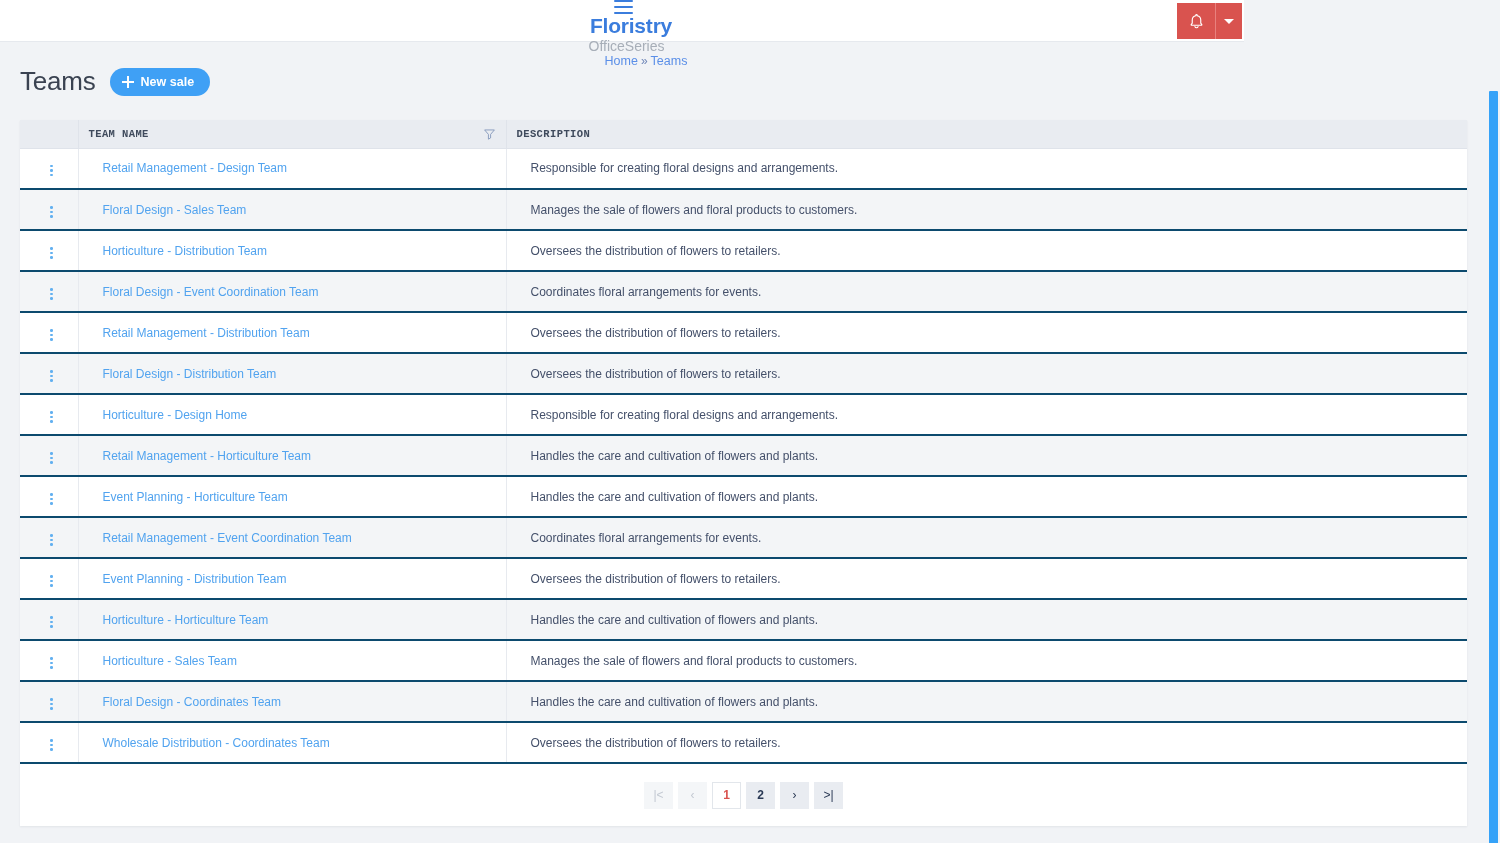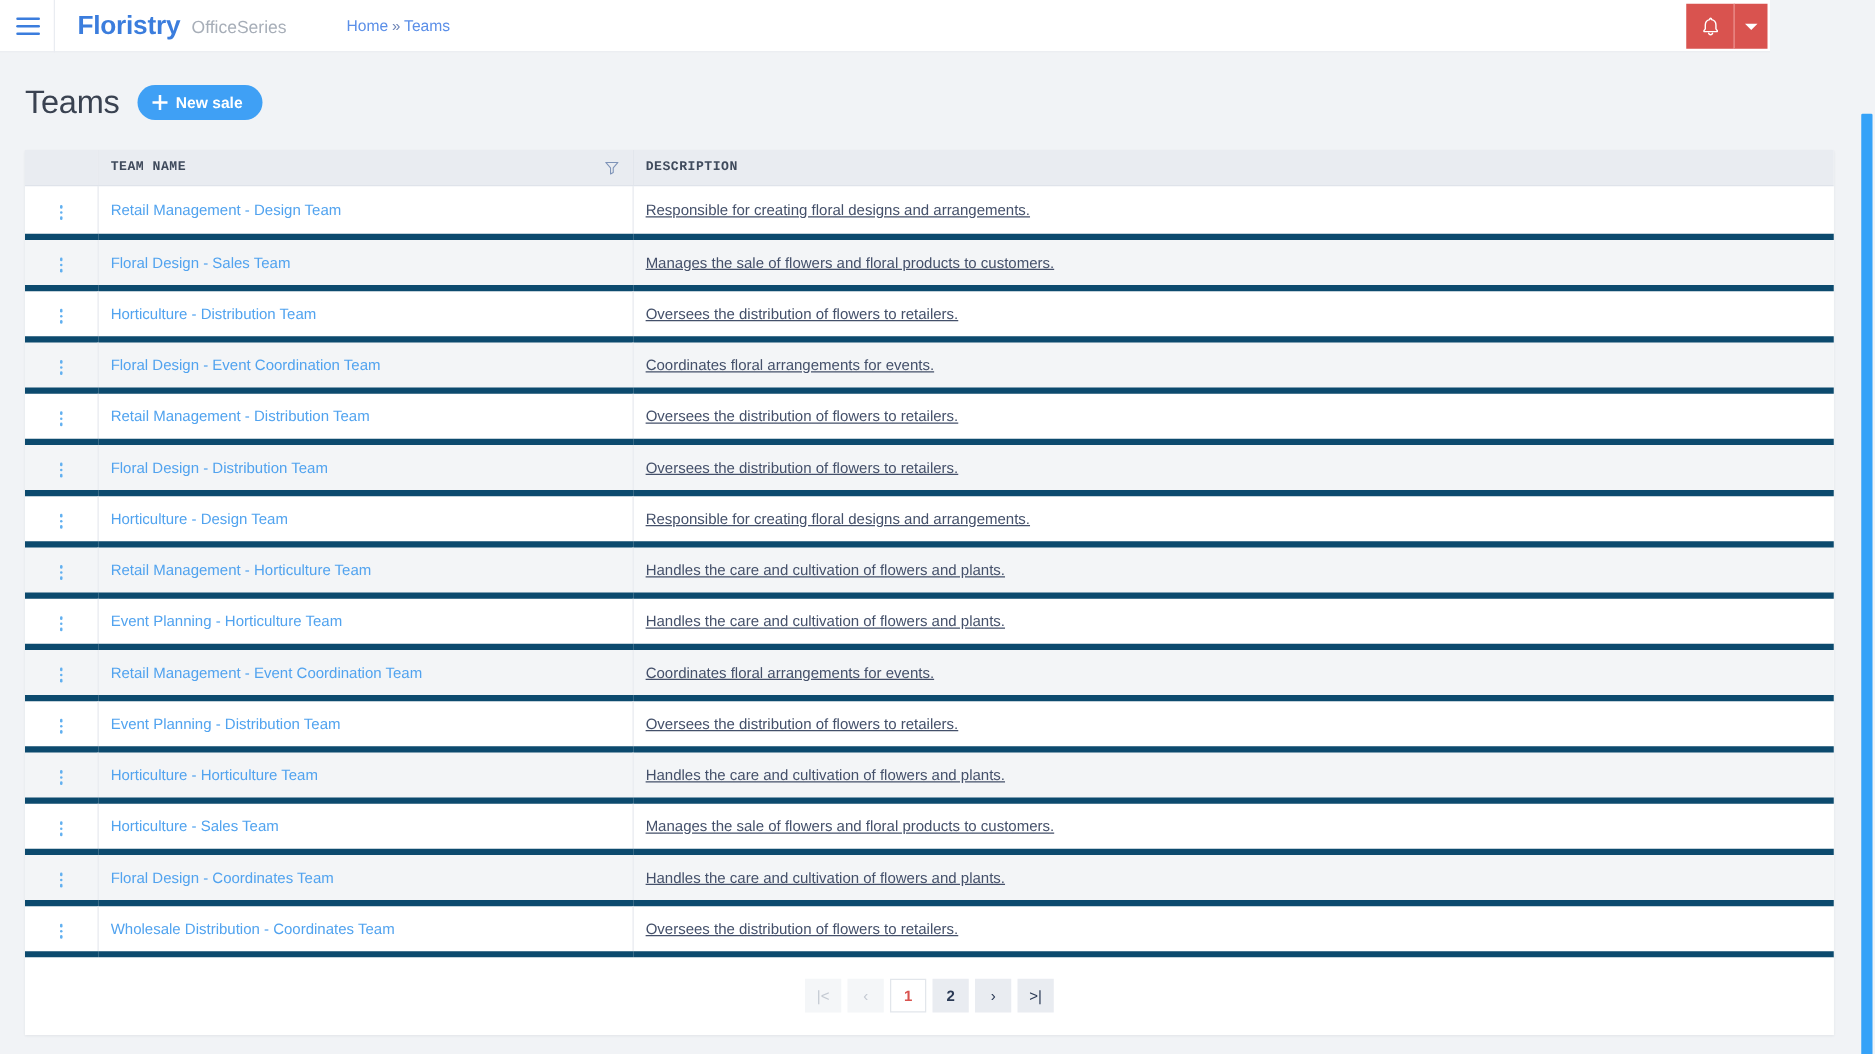--- a/index.html
+++ b/index.html
@@ -9,24 +9,24 @@
     width: 1500px; height: 843px;
     overflow: hidden;
     background: #f1f3f6;
     font-family: "Liberation Sans", sans-serif;
     -webkit-font-smoothing: antialiased;
   }
 
   
   .topbar {
     position: absolute; top: 0; left: 0;
-    width: 1416px; height: 42px;
+    width: 1244px; height: 42px;
     background: #ffffff;
     border-bottom: 1px solid #e6e9ee;
-    display: flex; align-items: center;
+    display: flex; align-items: center; flex-direction: column;
   }
   .hamburger {
     width: 38px; height: 42px;
     display: flex; flex-direction: column;
     align-items: center; justify-content: center;
     gap: 4px; cursor: pointer;
     margin-left: 3px;
   }
   .hamburger span {
     display: block; width: 19px; height: 2px;
@@ -131,39 +131,39 @@
   .filter-icon {
     position: absolute; right: 10px; top: 50%;
     transform: translateY(-50%);
     cursor: pointer; line-height: 0;
   }
 
   table.grid tbody tr { height: 41px; }
   table.grid tbody tr.even { background: #ffffff; }
   table.grid tbody tr.odd  { background: #f3f5f7; }
   table.grid tbody td {
-    padding: 0 10px;
+    padding: 0 24px;
     font-size: 12px;
     color: #44506a;
-    border-bottom: 5px solid #0c4a6e;
+    border-bottom: 2px solid #0c4a6e;
     vertical-align: middle;
   }
   td.c-menu {
     border-right: 1px solid #e7eaef;
     text-align: center;
   }
   td.c-name {
     border-right: 1px solid #e7eaef;
     padding-left: 20px;
   }
   td.c-name a {
     color: #51a3ef; text-decoration: none;
     font-size: 12px; cursor: pointer;
   }
-  td.c-desc { padding-left: 12px; color: #4d5664; text-decoration: underline; }
+  td.c-desc { padding-left: 12px; color: #4d5664; }
 
   .dots {
     display: inline-flex; flex-direction: column;
     gap: 2px; cursor: pointer; padding: 4px 6px;
   }
   .dots i {
     display: block; width: 2.5px; height: 2.5px;
     border-radius: 50%; background: #62b0f0;
   }
 
@@ -311,21 +311,21 @@
             </span></td>
           <td class="c-name"><a>Floral Design - Distribution Team</a></td>
           <td class="c-desc">Oversees the distribution of flowers to retailers.</td>
         </tr>
         <tr class="even">
           <td class="c-menu"><span class="dots">
               <i></i>
               <i></i>
               <i></i>
             </span></td>
-          <td class="c-name"><a>Horticulture - Design Team</a></td>
+          <td class="c-name"><a>Horticulture - Design Home</a></td>
           <td class="c-desc">Responsible for creating floral designs and arrangements.</td>
         </tr>
         <tr class="odd">
           <td class="c-menu"><span class="dots">
               <i></i>
               <i></i>
               <i></i>
             </span></td>
           <td class="c-name"><a>Retail Management - Horticulture Team</a></td>
           <td class="c-desc">Handles the care and cultivation of flowers and plants.</td>

